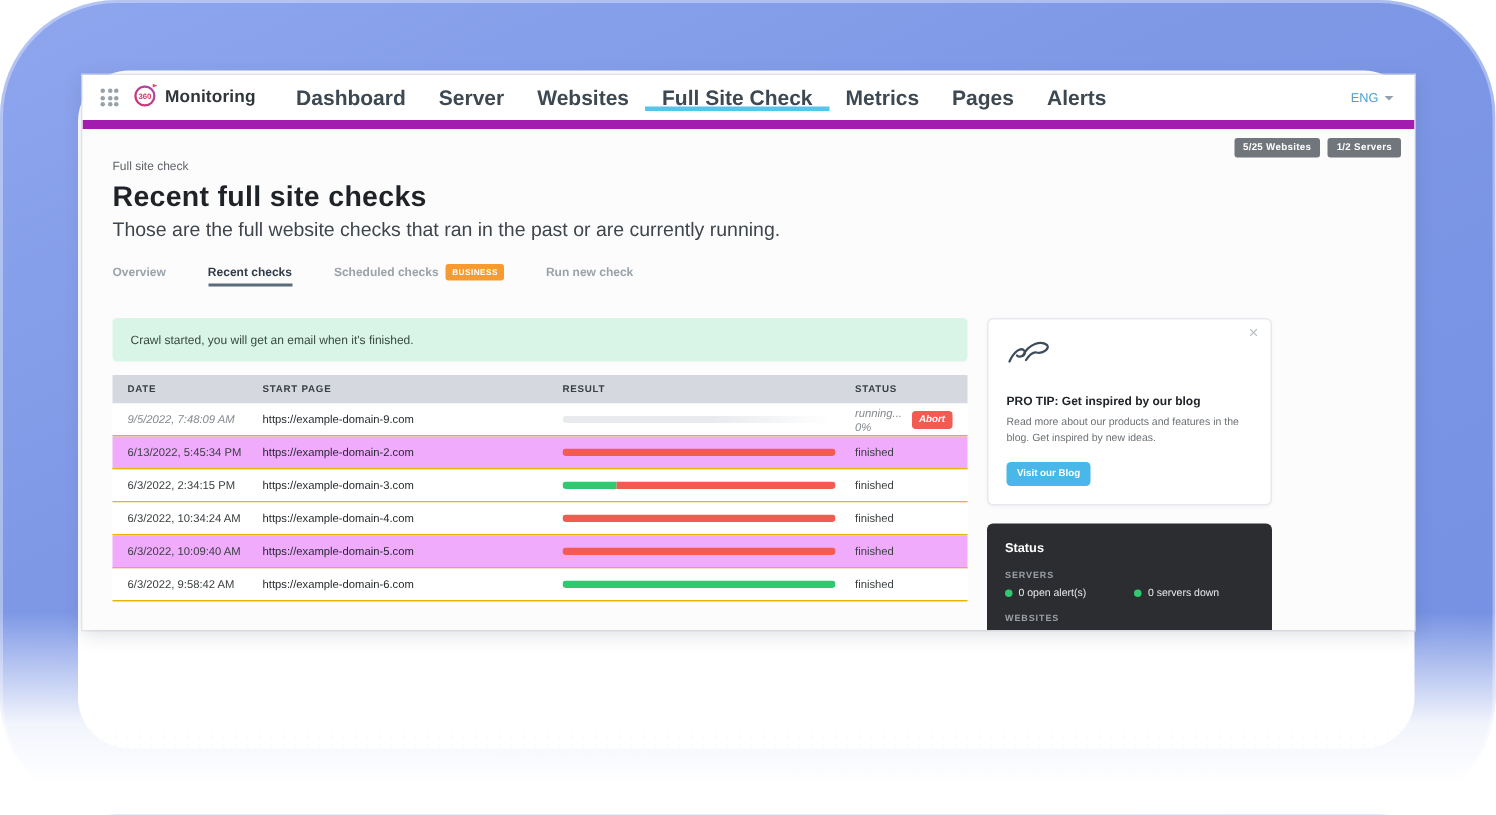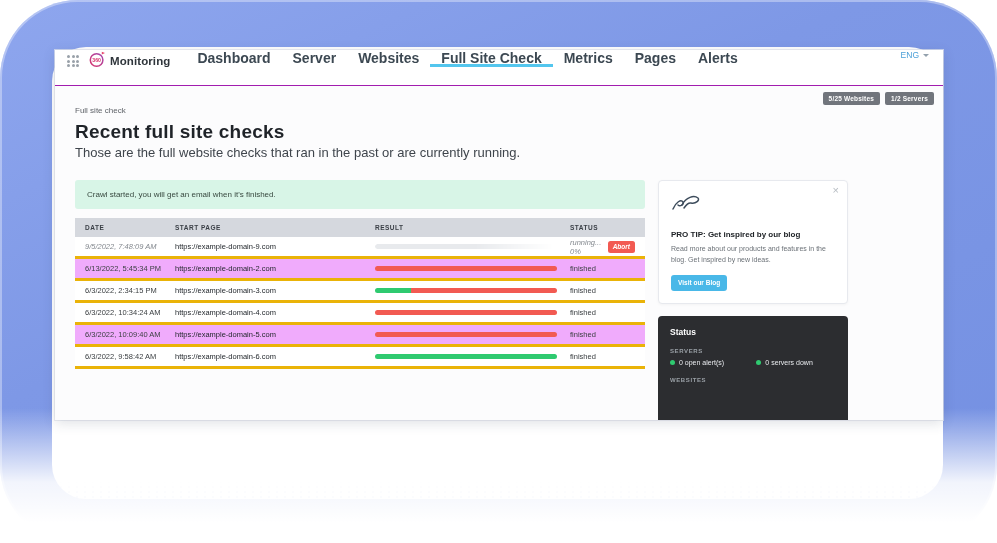--- a/index.html
+++ b/index.html
@@ -17,21 +17,21 @@
            -webkit-mask-image:linear-gradient(to bottom, rgba(0,0,0,0), #000 45%, rgba(0,0,0,0) 95%);
            mask-image:linear-gradient(to bottom, rgba(0,0,0,0), #000 45%, rgba(0,0,0,0) 95%); }
   .frame-fade { position:absolute; left:0; right:0; bottom:0; height:135px; z-index:1;
            background:linear-gradient(to bottom, rgba(255,255,255,0), rgba(255,255,255,.9) 55%, #fff 85%); }
 
   
   .window { position:absolute; left:55px; top:50px; width:888px; height:370px; background:#fff; z-index:3;
             box-shadow:0 3px 12px rgba(50,60,90,.16), 0 0 0 1px rgba(228,231,238,.7); overflow:hidden; }
 
   
-  .navbar { height:36px; background:#fff; border-bottom:1px solid #a21caf; display:flex; align-items:flex-start; padding:0 14px 0 12px; }
+  .navbar { height:36px; background:#fff; border-bottom:6px solid #a21caf; display:flex; align-items:center; padding:0 14px 0 12px; }
   .nav-left { display:flex; align-items:center; gap:9px; }
   .grid-icon { display:grid; grid-template-columns:repeat(3,3px); grid-template-rows:repeat(3,3px); gap:1.5px; cursor:pointer; }
   .grid-icon i { background:#99a1a9; border-radius:50%; }
   .brand-wrap { display:flex; align-items:center; gap:4px; cursor:pointer; }
   .brand { font-size:11.5px; font-weight:600; color:#2f353b; letter-spacing:.1px; }
   .nav-items { display:flex; margin-left:16px; }
   .nav-item { display:flex; align-items:center; padding:0 11px; font-size:14px; font-weight:700; color:#3c4852; position:relative; cursor:pointer; }
   .nav-item.active::after { content:""; position:absolute; left:0; right:0; bottom:-1px; height:3px; background:#53c6ee; }
   .nav-spacer { flex:1; }
   .lang { display:flex; align-items:center; gap:4px; font-size:8.5px; font-weight:400; color:#4ba0d8; cursor:pointer; }
@@ -55,21 +55,21 @@
 
   .cols { margin-top:20px; display:flex; gap:13px; }
   .col-left { width:570px; }
   .col-right { width:190px; }
 
   .alert-bar { background:#d8f5e7; border-radius:3px; padding:10px 12px; font-size:8px; color:#394a41; }
 
   .table { margin-top:9px; }
   .thead, .trow { display:grid; grid-template-columns:90px 200px 195px 1fr; padding:0 10px; align-items:center; }
   .thead { background:#d5d8de; height:19px; font-size:6.5px; font-weight:700; color:#3a3f46; letter-spacing:.5px; }
-  .trow { height:22px; background:#fff; border-bottom:3px solid #eab308; font-size:7.5px; color:#3c4043; cursor:pointer; }
+  .trow { height:22px; background:#fff; border-bottom:1px solid #eab308; font-size:7.5px; color:#3c4043; cursor:pointer; }
   .trow:nth-child(3n) { background:#f0abfc; }
   .cell-date.running, .status-text.running { font-style:italic; color:#84898f; }
   .cell-url { color:#24292e; }
   .bar { width:182px; height:5px; border-radius:2.5px; overflow:hidden; display:flex; }
   .bar .seg { height:100%; }
   .bar.faded { -webkit-mask-image:linear-gradient(to right,#000 55%,transparent 98%); mask-image:linear-gradient(to right,#000 55%,transparent 98%); }
   .cell-status { display:flex; align-items:center; gap:6px; }
   .abort-btn { background:#f25a52; color:#fff; font-size:6.5px; font-style:italic; font-weight:600; padding:2.5px 5px; border-radius:2.5px; cursor:pointer; }
 
   .protip-card { background:#fff; border:1px solid #e7e9ee; border-radius:4px; padding:12px; position:relative; box-shadow:0 1px 3px rgba(0,0,0,.04); }
@@ -147,20 +147,29 @@
       <div class="badges">
         <span class="badge-pill">5/25 Websites</span>
         <span class="badge-pill">1/2 Servers</span>
       </div>
 
       <div class="main">
         <div class="breadcrumb">Full site check</div>
         <div class="page-title">Recent full site checks</div>
         <div class="subtitle">Those are the full website checks that ran in the past or are currently running.</div>
 
+        <div class="tabs">
+          <div class="tab">Overview</div>
+          <div class="tab active">Recent checks</div>
+          <div class="tab">
+            <span>Scheduled checks</span>
+            <span class="biz-badge">BUSINESS</span>
+          </div>
+          <div class="tab">Run new check</div>
+        </div>
 
         <div class="cols">
           <div class="col-left">
             <div class="alert-bar">Crawl started, you will get an email when it's finished.</div>
 
             <div class="table">
               <div class="thead">
                 <span>DATE</span>
                 <span>START PAGE</span>
                 <span>RESULT</span>

